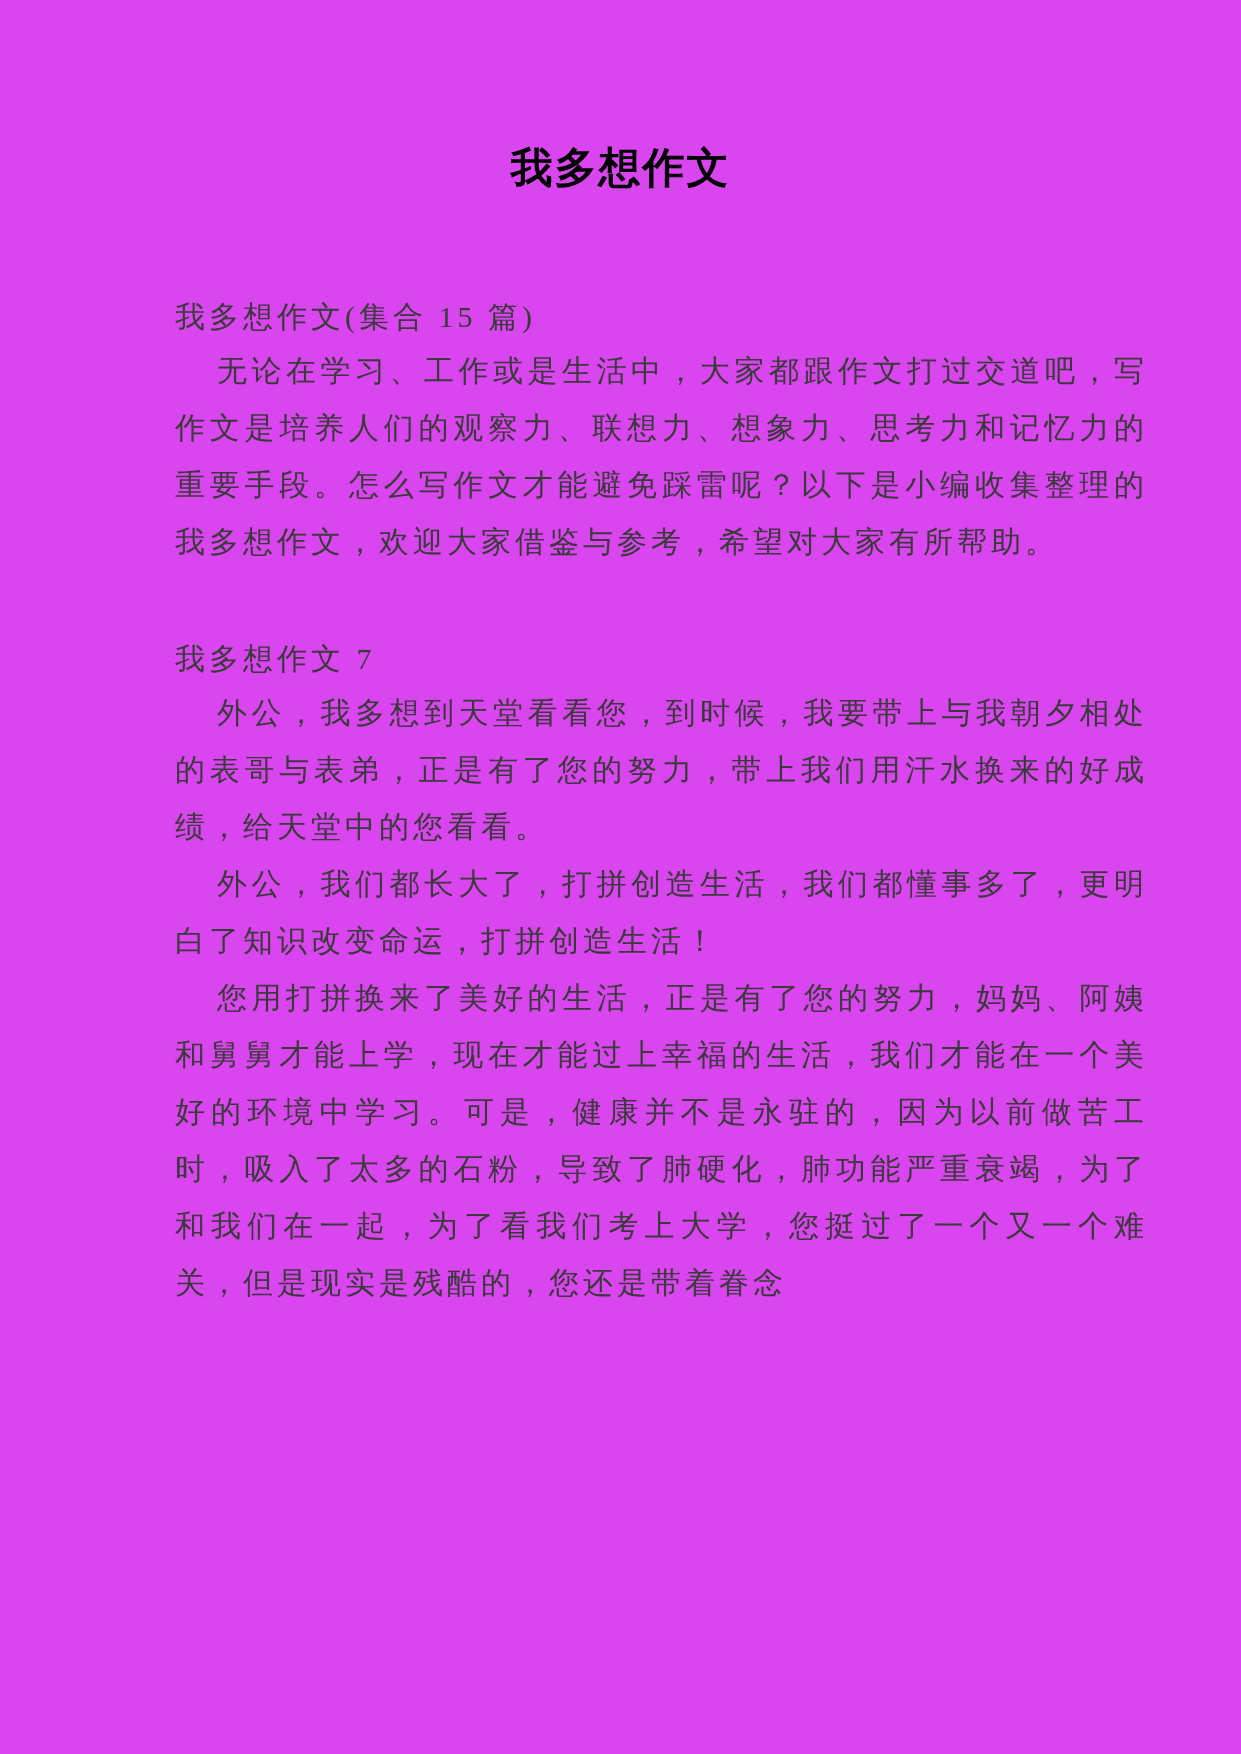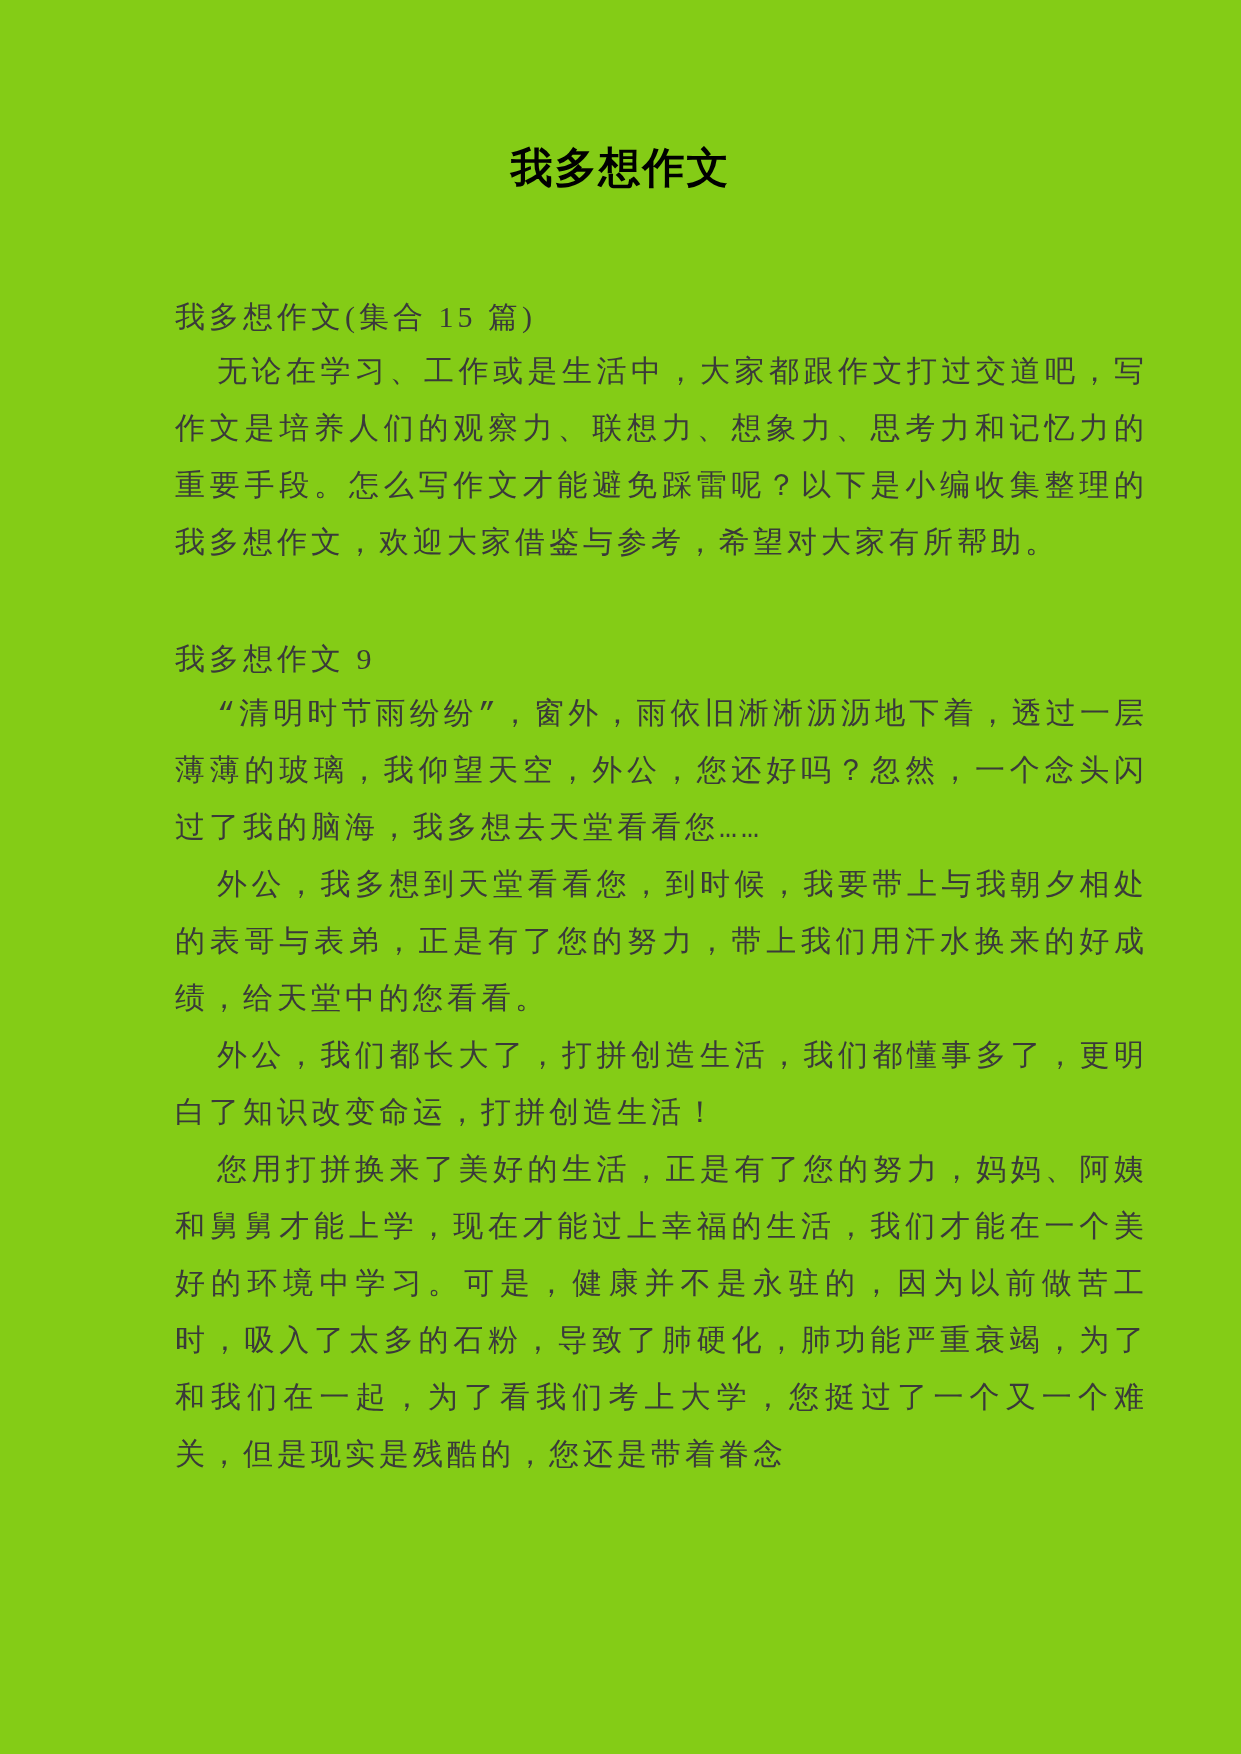--- a/index.html
+++ b/index.html
@@ -4,21 +4,21 @@
 <style>
   html, body {
     margin: 0;
     padding: 0;
     background: #ffffff;
   }
   .page {
     position: relative;
     width: 1241px;
     height: 1754px;
-    background: #84cc16;
+    background: #d946ef;
     overflow: hidden;
     font-family: "Liberation Serif", "DejaVu Serif", serif;
   }
   .doc-title {
     margin: 0;
     padding-top: 138px;
     text-align: center;
     font-size: 42px;
     line-height: 60px;
     font-weight: bold;
@@ -55,23 +55,22 @@
   <h1 class="doc-title">我多想作文</h1>
 
   <div class="content">
 
     <p>我多想作文(集合 15 篇)</p>
 
     <p class="indent">无论在学习、工作或是生活中，大家都跟作文打过交道吧，写作文是培养人们的观察力、联想力、想象力、思考力和记忆力的重要手段。怎么写作文才能避免踩雷呢？以下是小编收集整理的我多想作文，欢迎大家借鉴与参考，希望对大家有所帮助。</p>
 
     <div class="blank-line"></div>
 
-    <p>我多想作文 9</p>
+    <p>我多想作文 7</p>
 
-    <p class="indent">“清明时节雨纷纷”，窗外，雨依旧淅淅沥沥地下着，透过一层薄薄的玻璃，我仰望天空，外公，您还好吗？忽然，一个念头闪过了我的脑海，我多想去天堂看看您……</p>
 
     <p class="indent">外公，我多想到天堂看看您，到时候，我要带上与我朝夕相处的表哥与表弟，正是有了您的努力，带上我们用汗水换来的好成绩，给天堂中的您看看。</p>
 
     <p class="indent">外公，我们都长大了，打拼创造生活，我们都懂事多了，更明白了知识改变命运，打拼创造生活！</p>
 
     <p class="indent">您用打拼换来了美好的生活，正是有了您的努力，妈妈、阿姨和舅舅才能上学，现在才能过上幸福的生活，我们才能在一个美好的环境中学习。可是，健康并不是永驻的，因为以前做苦工时，吸入了太多的石粉，导致了肺硬化，肺功能严重衰竭，为了和我们在一起，为了看我们考上大学，您挺过了一个又一个难关，但是现实是残酷的，您还是带着眷念</p>
 
   </div>
 </div>
 

